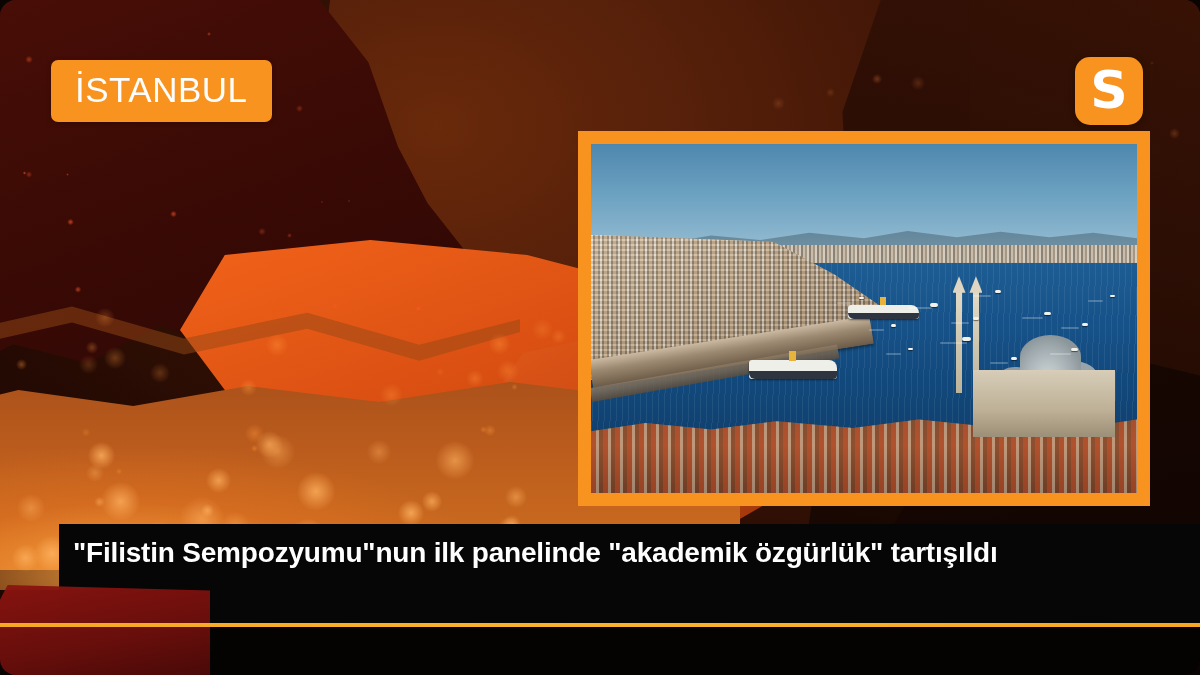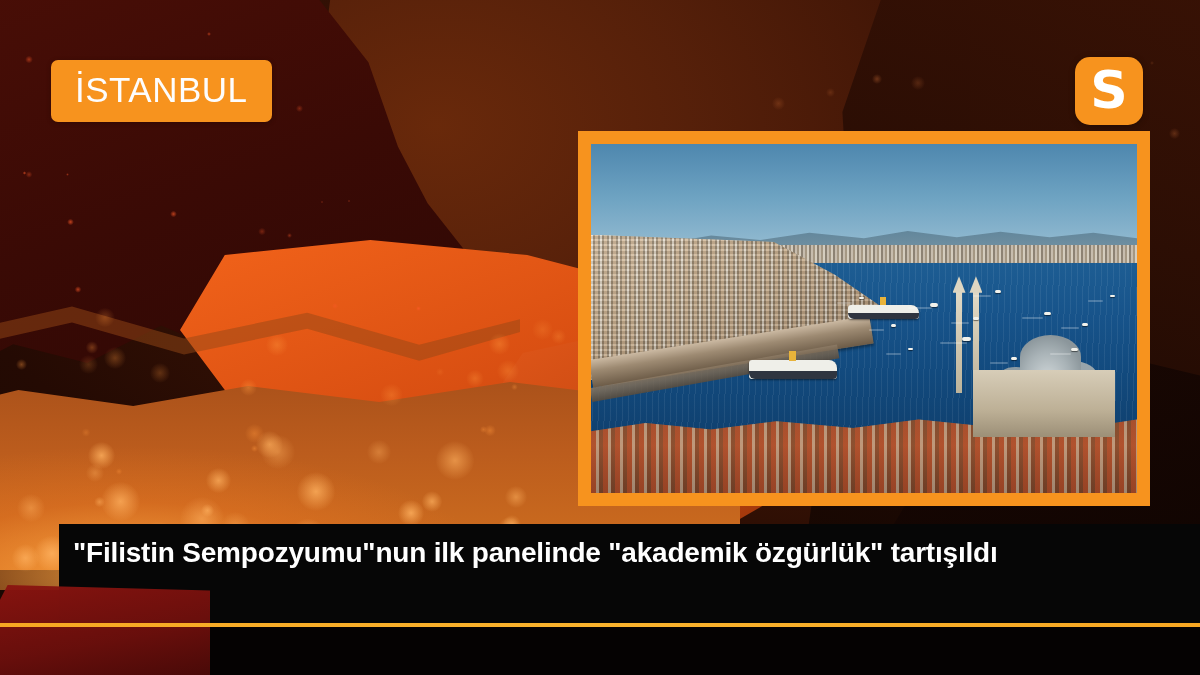--- a/index.html
+++ b/index.html
@@ -1,21 +1,21 @@
 <!DOCTYPE html>
 <html><head>
 <meta charset="utf-8">
 <style>
   html,body{margin:0;padding:0;}
   body{
     width:1200px;height:675px;overflow:hidden;
     font-family:"Liberation Sans","DejaVu Sans",sans-serif;
     background:#0a0402;
   }
-  .stage{position:relative;width:1200px;height:675px;overflow:hidden;background:#1c0a04;}
+  .stage{position:relative;width:1200px;height:675px;overflow:hidden;background:#1c0a04;border-radius:16px;}
 
   
   .bg{position:absolute;inset:0;overflow:hidden;}
   .bg-base{position:absolute;inset:0;
     background:
       radial-gradient(120% 90% at 78% 28%, #5a2209 0%, #3a1405 42%, #240a03 70%, #170702 100%),
       linear-gradient(135deg,#3d1003 0%,#2a0b03 55%,#120502 100%);
   }
   .poly{position:absolute;}
   

